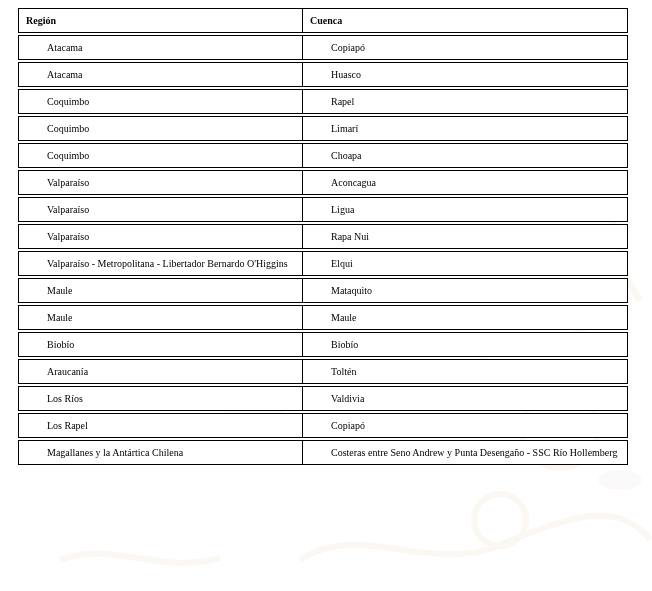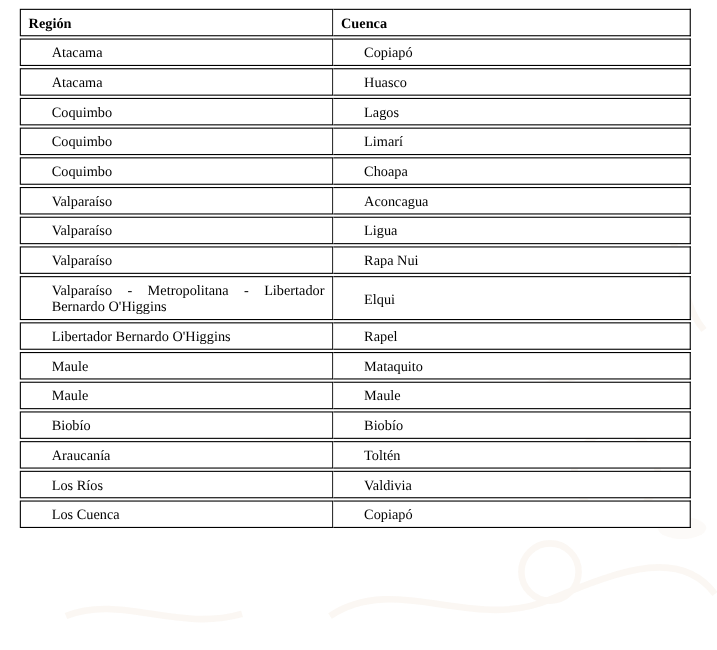--- a/index.html
+++ b/index.html
@@ -34,21 +34,21 @@
     border-collapse: separate;
     border-spacing: 0 2px;
     background: transparent;
   }
   col.c-region { width: 285px; }
   col.c-cuenca { width: 325px; }
   .doc-table th,
   .doc-table td {
     border: 1px solid #000000;
     background: #ffffff;
-    font-size: 13px;
+    font-size: 10px;
     line-height: 15px;
     padding: 4px 7px;
     vertical-align: middle;
     text-align: justify;
     overflow: hidden;
   }
   .doc-table th {
     font-weight: bold;
     text-align: left;
     height: 15px;
@@ -99,21 +99,21 @@
     <tr>
           <td>Atacama</td>
           <td>Copiapó</td>
         </tr>
         <tr>
           <td>Atacama</td>
           <td>Huasco</td>
         </tr>
         <tr>
           <td>Coquimbo</td>
-          <td>Lagos</td>
+          <td>Rapel</td>
         </tr>
         <tr>
           <td>Coquimbo</td>
           <td>Limarí</td>
         </tr>
         <tr>
           <td>Coquimbo</td>
           <td>Choapa</td>
         </tr>
         <tr>
@@ -126,43 +126,43 @@
         </tr>
         <tr>
           <td>Valparaíso</td>
           <td>Rapa Nui</td>
         </tr>
         <tr>
           <td>Valparaíso - Metropolitana - Libertador Bernardo O'Higgins</td>
           <td>Elqui</td>
         </tr>
         <tr>
-          <td>Libertador Bernardo O'Higgins</td>
-          <td>Rapel</td>
-        </tr>
-        <tr>
           <td>Maule</td>
           <td>Mataquito</td>
         </tr>
         <tr>
           <td>Maule</td>
           <td>Maule</td>
         </tr>
         <tr>
           <td>Biobío</td>
           <td>Biobío</td>
         </tr>
         <tr>
           <td>Araucanía</td>
           <td>Toltén</td>
         </tr>
         <tr>
           <td>Los Ríos</td>
           <td>Valdivia</td>
         </tr>
         <tr>
-          <td>Los Cuenca</td>
+          <td>Los Rapel</td>
           <td>Copiapó</td>
+        </tr>
+        <tr>
+          <td>Magallanes y la Antártica Chilena</td>
+          <td>Costeras entre Seno Andrew y Punta Desengaño - SSC Río Hollemberg</td>
         </tr>
       </tbody>
   </table>
 
 </div>
 
 </body></html>

